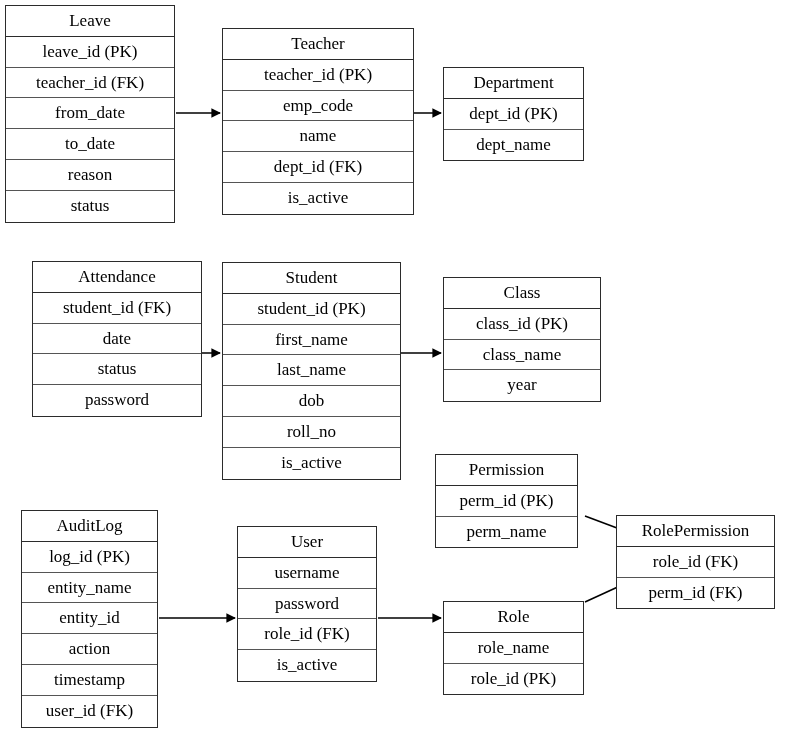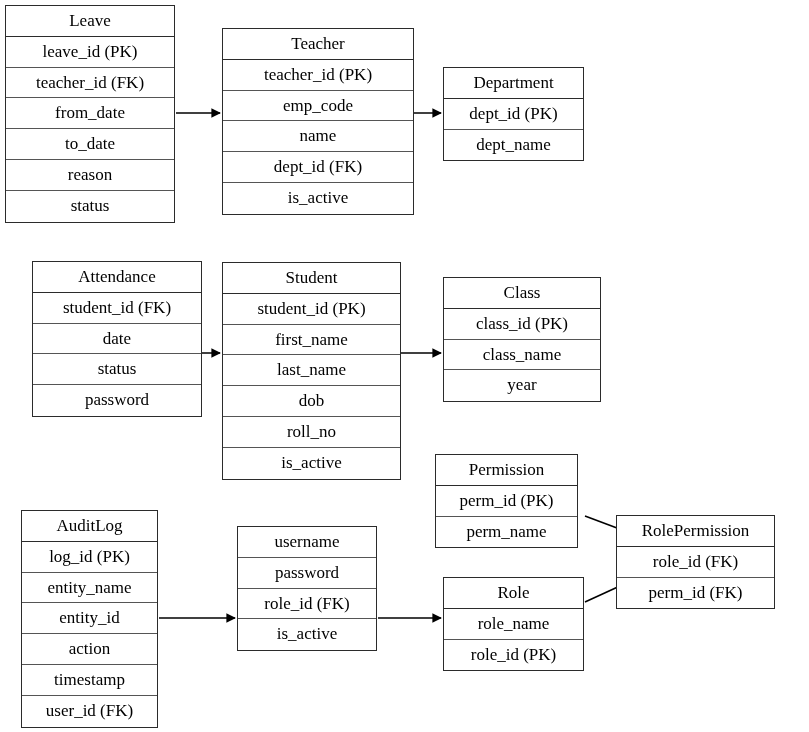--- a/index.html
+++ b/index.html
@@ -118,31 +118,32 @@
       <div class="entity" style="left: 21px; top: 510px; width: 137px;">
         <div class="row title">AuditLog</div>
         <div class="row">log_id (PK)</div>
         <div class="row">entity_name</div>
         <div class="row">entity_id</div>
         <div class="row">action</div>
         <div class="row">timestamp</div>
         <div class="row">user_id (FK)</div>
       </div>
       <div class="entity" style="left: 237px; top: 526px; width: 140px;">
+        <div class="row title">User</div>
         <div class="row">username</div>
         <div class="row">password</div>
         <div class="row">role_id (FK)</div>
         <div class="row">is_active</div>
       </div>
       <div class="entity" style="left: 427px; top: 454px; width: 143px; margin-left: 8px;">
         <div class="row title">Permission</div>
         <div class="row">perm_id (PK)</div>
         <div class="row">perm_name</div>
       </div>
-      <div class="entity" style="left: 443px; top: 577px; width: 141px;">
+      <div class="entity" style="left: 443px; top: 601px; width: 141px;">
         <div class="row title">Role</div>
         <div class="row">role_name</div>
         <div class="row">role_id (PK)</div>
       </div>
       <div class="entity" style="left: 616px; top: 515px; width: 159px;">
         <div class="row title">RolePermission</div>
         <div class="row">role_id (FK)</div>
         <div class="row">perm_id (FK)</div>
       </div>
     </div>

